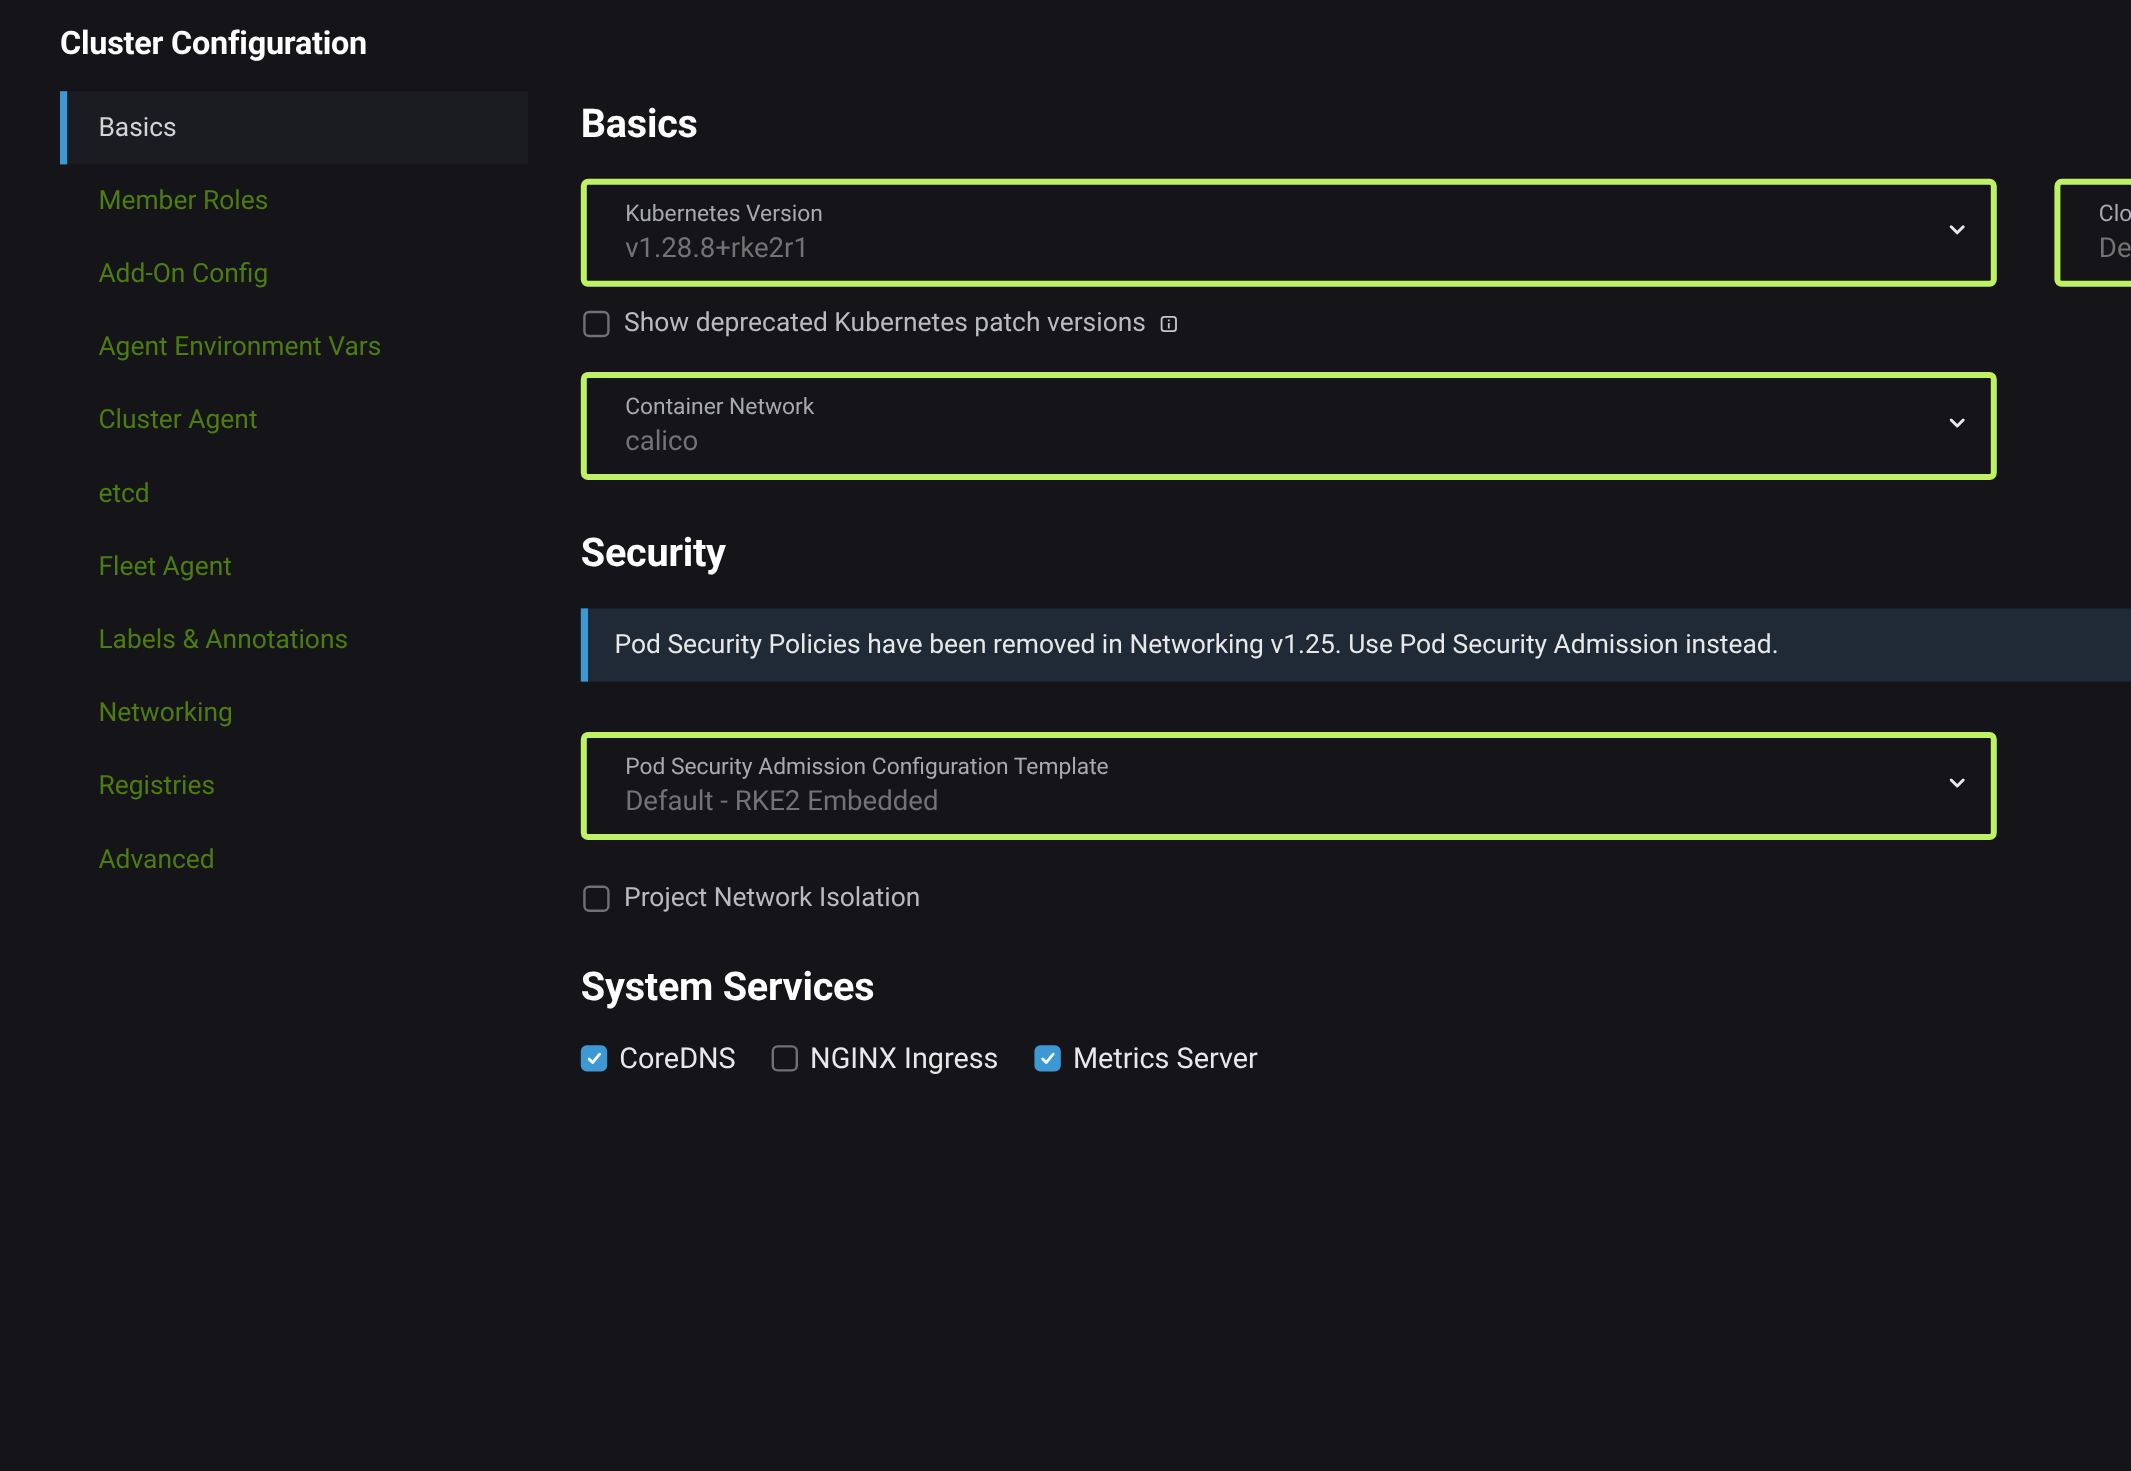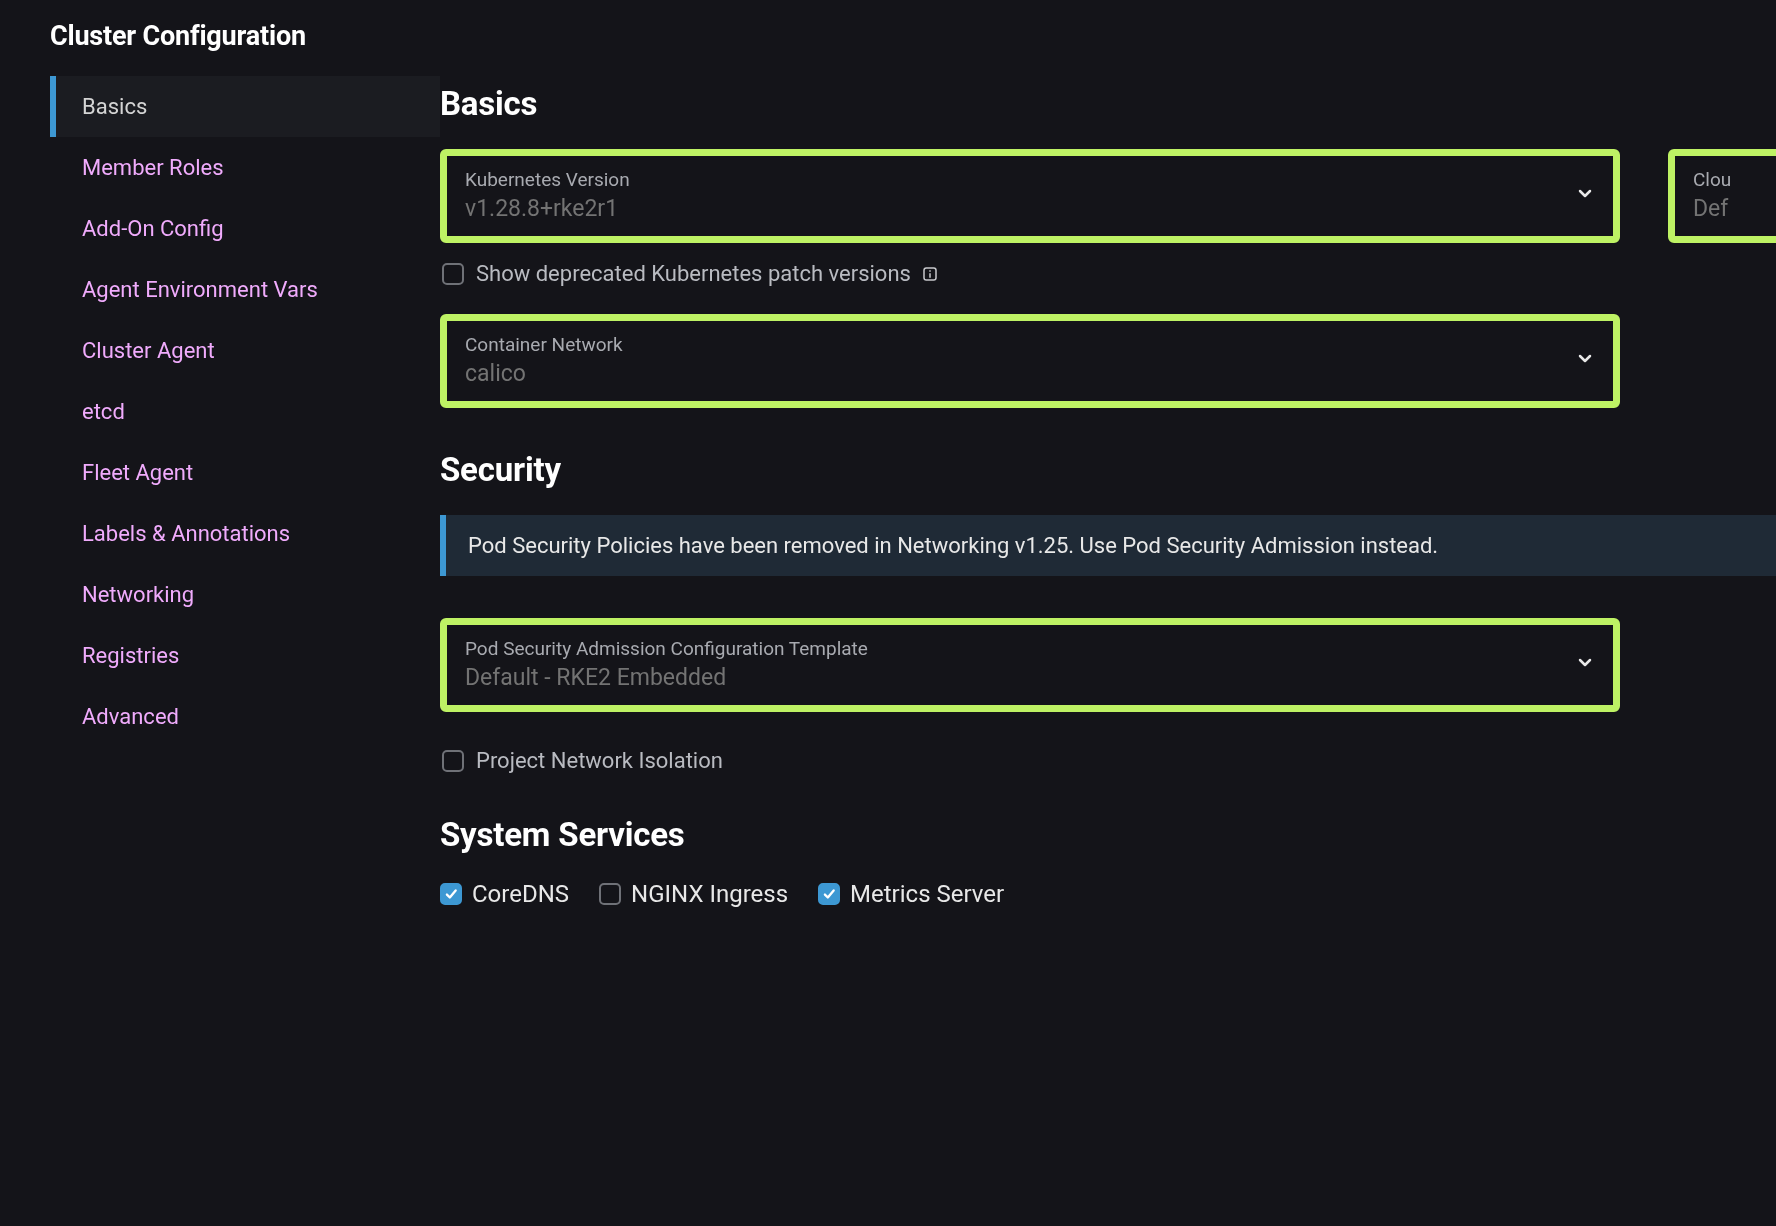--- a/index.html
+++ b/index.html
@@ -15,29 +15,30 @@
     }
     .page-title {
       font-size: 27px;
       font-weight: 700;
       color: #ffffff;
       margin-bottom: 24px;
       letter-spacing: -0.2px;
     }
     .layout {
       display: flex;
+      gap: 44px;
     }
     .sidebar {
       width: 390px;
       flex: 0 0 390px;
     }
     .sidebar-item {
       display: block;
       padding: 18px 18px 18px 26px;
-      color: #f0abfc;
+      color: #4d7c0f;
       font-size: 22px;
       cursor: pointer;
       border-left: 6px solid transparent;
     }
     .sidebar-item.active {
       background: #1b1c21;
       color: #d4d4d4;
       border-left: 6px solid #3d98d3;
     }
     .content {
@@ -52,23 +53,23 @@
       margin-bottom: 26px;
       letter-spacing: -0.2px;
     }
     .form-row {
       display: flex;
       gap: 48px;
       margin-bottom: 18px;
     }
     .field {
       position: relative;
-      border: 7px solid #bef264;
+      border: 5px solid #bef264;
       border-radius: 6px;
-      padding: 12px 50px 14px 18px;
+      padding: 12px 50px 14px 32px;
       background: transparent;
       cursor: pointer;
     }
     .field-md { width: 1180px; max-width: 1180px; }
     .field-short { flex: 1; min-width: 0; }
     .field-label {
       font-size: 19px;
       color: #a8aab0;
       margin-bottom: 4px;
     }

